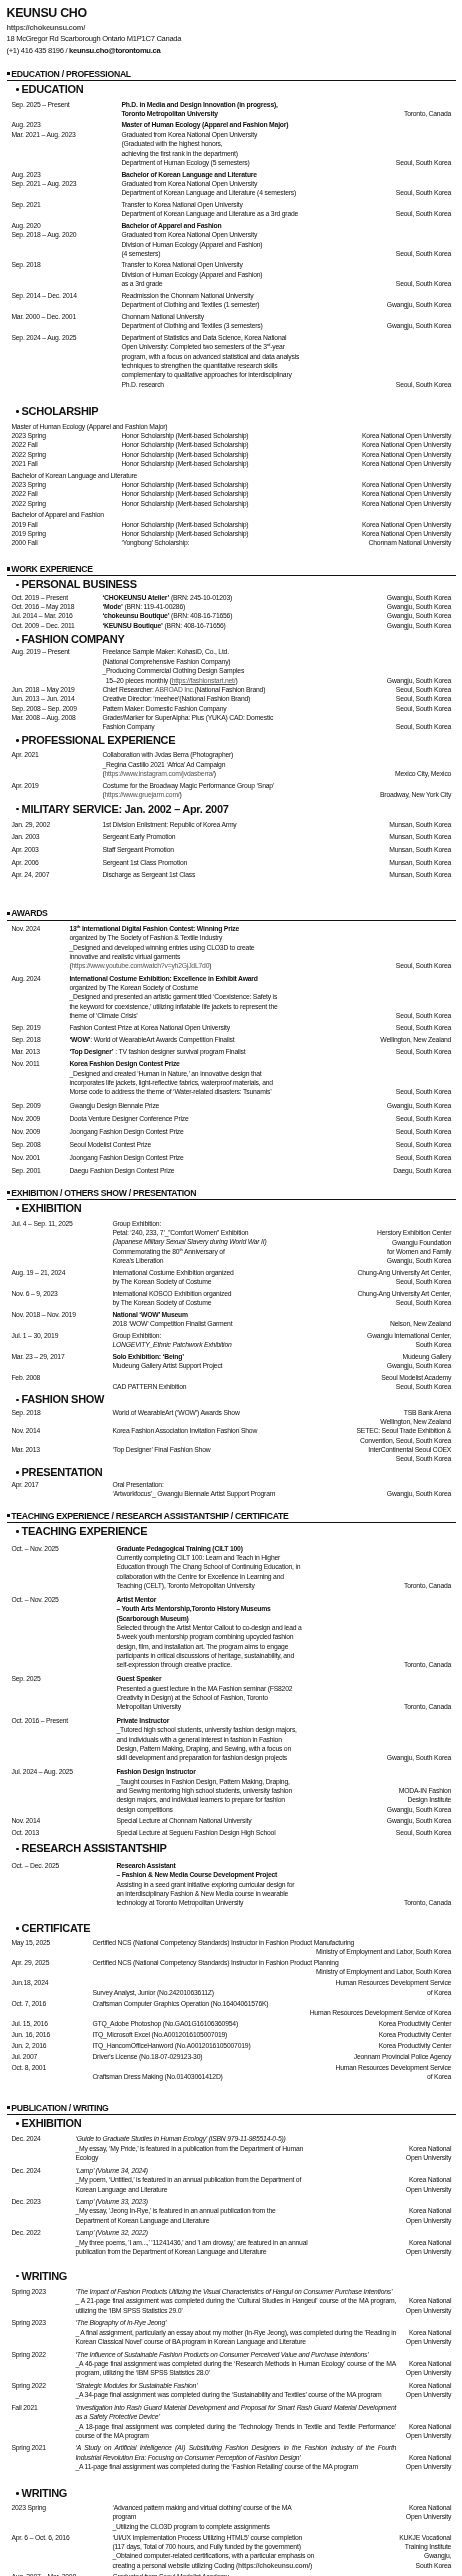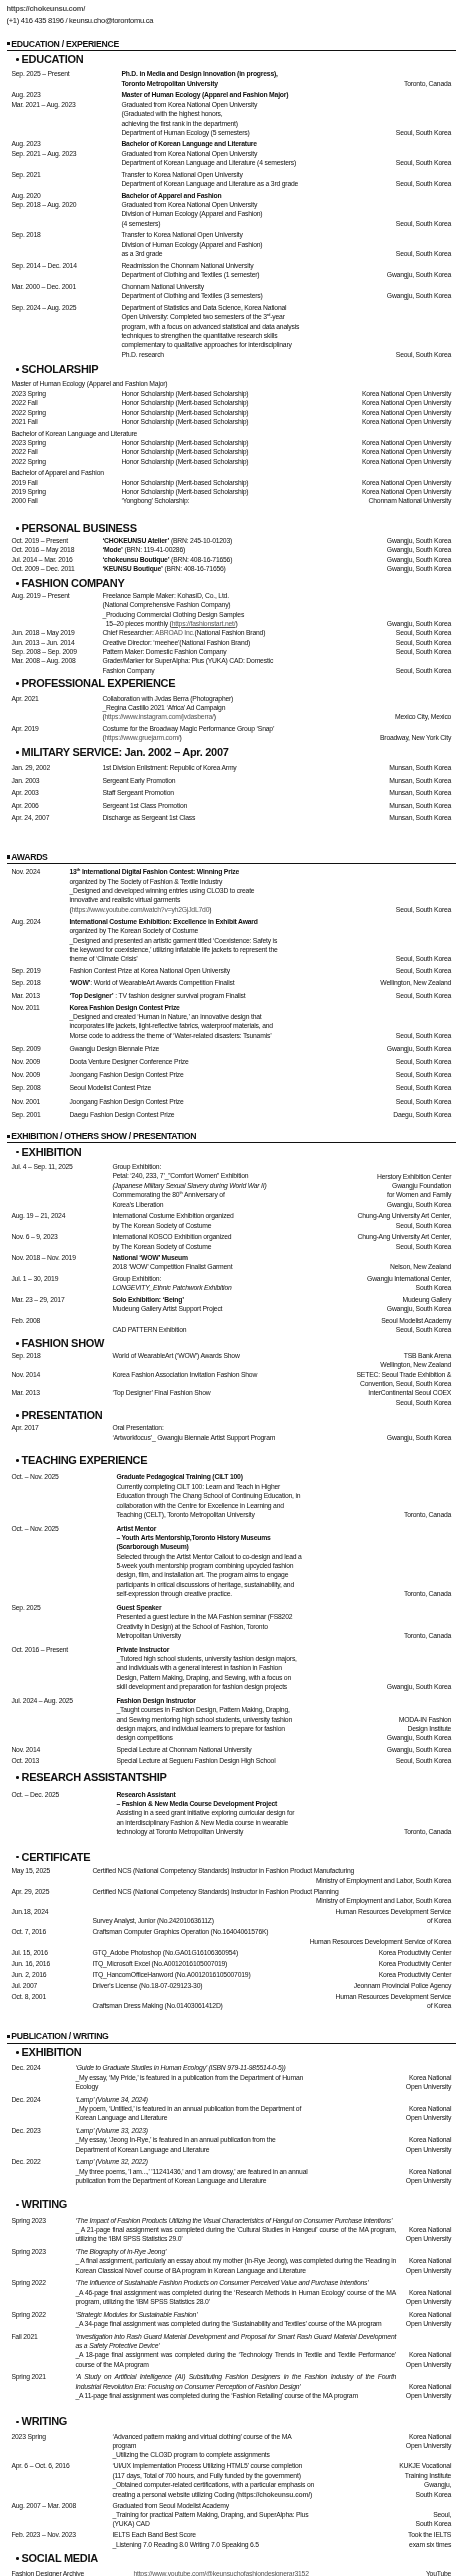--- a/index.html
+++ b/index.html
@@ -9,21 +9,21 @@
     color: #111;
     font-family: "Liberation Sans", sans-serif;
     font-size: 6.8px;
     line-height: 1.38;
     padding: 3.2px 6.5px 21.6px 6.5px;
     letter-spacing: -0.2px;
   }
   .name { font-size: 12.4px; font-weight: bold; letter-spacing: -0.3px; line-height: 1.3; margin-top: 2.2px; }
   .contact-line { font-size: 7.6px; line-height: 1.55; letter-spacing: -0.3px; }
   .contact-line.url { color: #555; font-weight: bold; }
-  .email { font-weight: normal; margin-top: 40px; }
+  .email { font-weight: bold; margin-top: 40px; }
   .section { margin-top: 10.8px; }
   .section-title {
     font-size: 8.7px; font-weight: bold; letter-spacing: -0.3px;
     border-bottom: 1.1px solid #111; padding-bottom: 0.5px; margin-bottom: 1.1px;
   }
   .section-title .sq { display: inline-block; width: 3.2px; height: 3.2px; background: #111; margin-right: 1.6px; vertical-align: middle; position: relative; top: -0.5px; }
   .subhead { font-weight: bold; font-size: 11px; margin: 1.1px 0 0 9.7px; letter-spacing: -0.3px; }
   .subhead .dot { display:inline-block; width:2.7px; height:2.7px; border-radius:50%; background:#111; margin-right:2.7px; vertical-align: middle; position: relative; top:-0.5px; }
   .row { display: flex; align-items: flex-end; margin-top: 2.2px; padding-left: 4.9px; padding-right: 4.3px; }
   .row.tight { margin-top: 0; }
@@ -47,26 +47,28 @@
   .line { display: block; }
   .group-label { padding-left: 4.9px; margin-top: 2.2px; }
   .just { text-align: justify; }
   sup { font-size: 4.3px; }
 </style>
 </head>
 <body>
 
 <div id="doc">
   <div>
+    <div class="name">KEUNSU CHO</div>
     <div class="contact-line url"><a class="link" style="color:#555;text-decoration:none;">https://chokeunsu.com/</a></div>
+    <div class="contact-line">18 McGregor Rd Scarborough Ontario M1P1C7 Canada</div>
     <div class="contact-line"><span>(+1) 416 435 8196 / </span><span class="email">keunsu.cho@torontomu.ca</span></div>
   </div>
 
   <div class="section">
-    <div class="section-title"><span class="sq"></span><span>EDUCATION / EXPERIENCE</span></div>
+    <div class="section-title"><span class="sq"></span><span>EDUCATION / PROFESSIONAL</span></div>
     <div class="subhead"><span class="dot"></span><span>EDUCATION</span></div>
     <div id="edu-list">
         <div class="row w-edu">
           <div class="d">Sep. 2025 – Present</div>
           <div class="b">
             <span class="line bold">Ph.D. in Media and Design Innovation (in progress),</span>
             <span class="line bold">Toronto Metropolitan University</span>
           </div>
           <div class="l">Toronto, Canada</div>
         </div>
@@ -148,21 +150,21 @@
             <span class="line ">Department of Statistics and Data Science, Korea National</span>
             <span class="line ">Open University: Completed two semesters of the 3<sup>rd</sup>-year</span>
             <span class="line ">program, with a focus on advanced statistical and data analysis</span>
             <span class="line ">techniques to strengthen the quantitative research skills</span>
             <span class="line ">complementary to qualitative approaches for interdisciplinary</span>
             <span class="line ">Ph.D. research</span>
           </div>
           <div class="l">Seoul, South Korea</div>
         </div>
       </div>
-    <div class="subhead" style="margin-top:3px"><span class="dot"></span><span>SCHOLARSHIP</span></div>
+    <div class="subhead" style="margin-top:15px"><span class="dot"></span><span>SCHOLARSHIP</span></div>
     <div id="sch-list">
         <div class="group-label">Master of Human Ecology (Apparel and Fashion Major)</div>
         <div class="row w-sch tight">
           <div class="d">2023 Spring</div>
           <div class="b">Honor Scholarship (Merit-based Scholarship)</div>
           <div class="l">Korea National Open University</div>
         </div>
         <div class="row w-sch tight">
           <div class="d">2022 Fall</div>
           <div class="b">Honor Scholarship (Merit-based Scholarship)</div>
@@ -207,20 +209,21 @@
         </div>
         <div class="row w-sch tight">
           <div class="d">2000 Fall</div>
           <div class="b">‘Yongbong’ Scholarship:</div>
           <div class="l">Chonnam National University</div>
         </div>
       </div>
   </div>
 
   <div class="section" style="margin-top:15px">
+    <div class="section-title"><span class="sq"></span><span>WORK EXPERIENCE</span></div>
     <div class="subhead"><span class="dot"></span><span>PERSONAL BUSINESS</span></div>
     <div id="pb-list">
         <div class="row w-work tight">
           <div class="d" style="width: 91px;">Oct. 2019 – Present</div>
           <div class="b"><span class="bold">‘CHOKEUNSU Atelier’</span><span> (BRN: 245-10-01203)</span></div>
           <div class="l">Gwangju, South Korea</div>
         </div>
         <div class="row w-work tight">
           <div class="d" style="width: 91px;">Oct. 2016 – May 2018</div>
           <div class="b"><span class="bold">‘Mode’</span><span> (BRN: 119-41-00286)</span></div>
@@ -512,20 +515,21 @@
           <div class="b">
             <span class="line ">Oral Presentation:</span>
             <span class="line ">‘Artworkfocus’_ Gwangju Biennale Artist Support Program</span>
           </div>
           <div class="l">Gwangju, South Korea</div>
         </div>
       </div>
   </div>
 
   <div class="section">
+    <div class="section-title"><span class="sq"></span><span>TEACHING EXPERIENCE / RESEARCH ASSISTANTSHIP / CERTIFICATE</span></div>
     <div class="subhead"><span class="dot"></span><span>TEACHING EXPERIENCE</span></div>
     <div id="te-list">
         <div class="row w-teach" style="margin-top: 4.3px;">
           <div class="d">Oct. – Nov. 2025</div>
           <div class="b">
             <span class="line bold">Graduate Pedagogical Training (CILT 100)</span>
             <span class="line">Currently completing CILT 100: Learn and Teach in Higher</span>
             <span class="line">Education through The Chang School of Continuing Education, in</span>
             <span class="line">collaboration with the Centre for Excellence in Learning and</span>
             <span class="line">Teaching (CELT), Toronto Metropolitan University</span>

